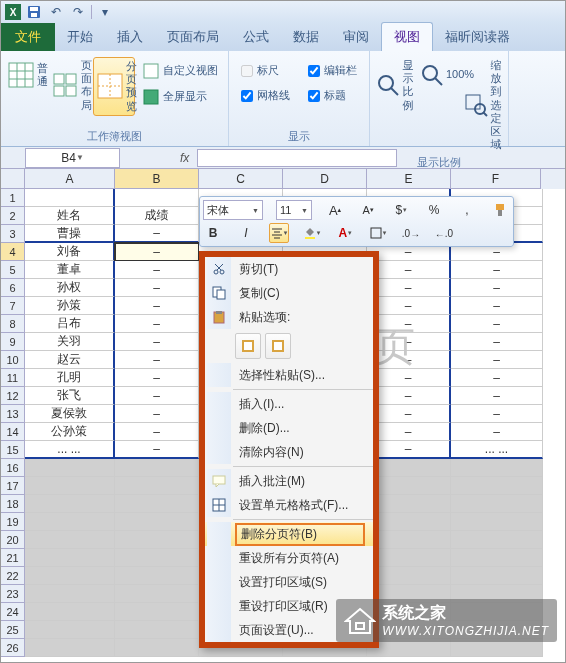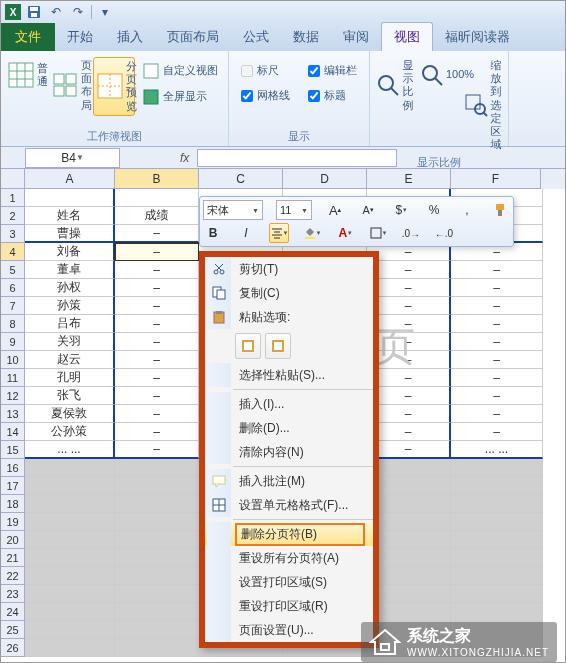--- a/index.html
+++ b/index.html
@@ -72,24 +72,24 @@
     .cm-item { display: flex; align-items: center; height: 24px; padding: 0 8px 0 2px; gap: 8px; }
     .cm-item.highlighted { background: linear-gradient(#fef7d8, #fce38a); }
     .cm-item.highlighted .cm-label { border: 2px solid #e87b26; padding: 1px 4px; margin-left: -4px; }
     .cm-icon-slot { width: 24px; height: 24px; display: flex; align-items: center; justify-content: center; background: linear-gradient(90deg, #eef3fa, #e3ecf7); }
     .cm-label { flex: 1; }
     .cm-sep { height: 1px; background: #ccc; margin: 2px 0 2px 28px; }
     .cm-paste-opts { display: flex; gap: 4px; padding: 4px 0 4px 30px; }
     .cm-paste-btn { width: 26px; height: 26px; border: 1px solid #ccc; background: linear-gradient(#fdfdfd, #eee); border-radius: 2px; display: flex; align-items: center; justify-content: center; }
     
     
-    .watermark-logo { position: absolute; right: 8px; bottom: 0; display: flex; align-items: center; gap: 6px; color: #fff; background: rgba(80,80,80,0.5); padding: 4px 8px; border-radius: 3px; }
+    .watermark-logo { position: absolute; right: 8px; bottom: 20px; display: flex; align-items: center; gap: 6px; color: #fff; background: rgba(80,80,80,0.5); padding: 4px 8px; border-radius: 3px; }
     .watermark-logo .house { width: 32px; height: 28px; }
     .watermark-logo .txt1 { font-size: 16px; font-weight: bold; }
-    .watermark-logo .txt2 { font-size: 10px; letter-spacing: 1px; }
+    .watermark-logo .txt2 { font-size: 12px; letter-spacing: 1px; font-style: italic; }
     
     svg { display: block; }
   </style>
 </head>
 <body>
 
 <div class="titlebar">
   <div class="excel-icon">X</div>
   <div class="qat-btn">
     <svg width="14" height="14" viewBox="0 0 14 14">

